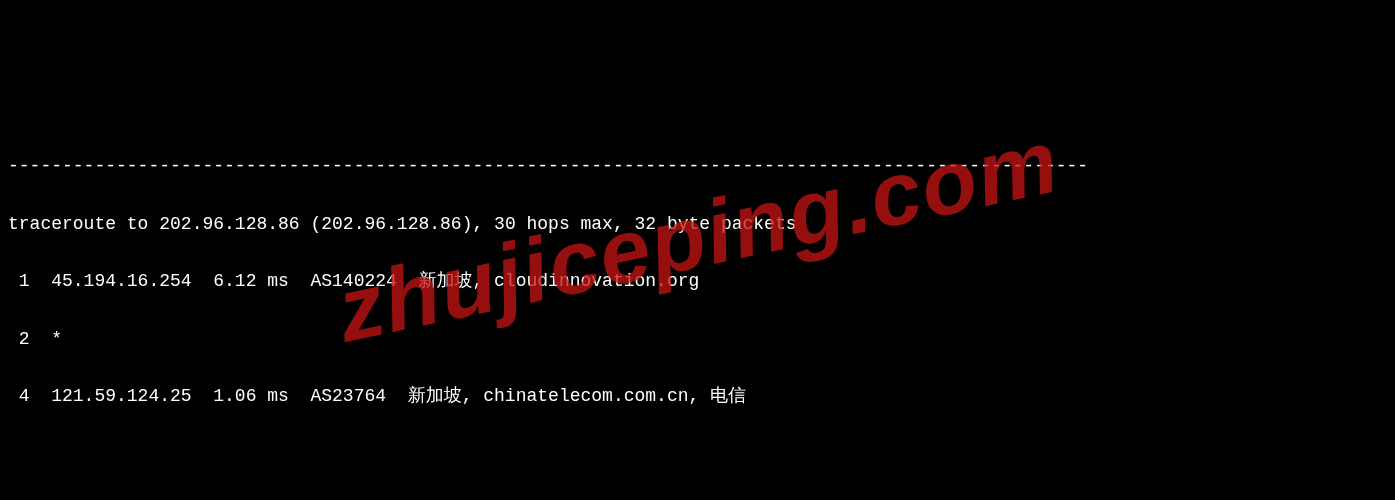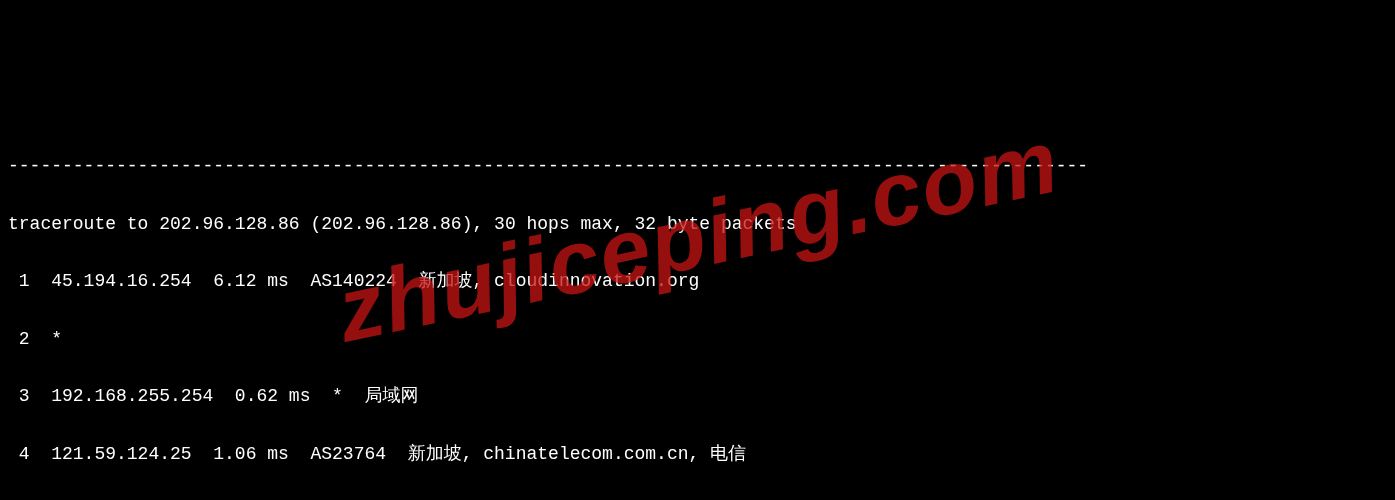--- a/index.html
+++ b/index.html
@@ -49,21 +49,20 @@
 </head>
 <body>
 
 
 
 <div class="terminal">
 <div class="divider line">----------------------------------------------------------------------------------------------------</div>
 <div class="line">traceroute to 202.96.128.86 (202.96.128.86), 30 hops max, 32 byte packets</div>
 <div class="line"> 1  45.194.16.254  6.12 ms  AS140224  新加坡, cloudinnovation.org</div>
 <div class="line"> 2  *</div>
-<div class="line"> 3  192.168.255.254  0.62 ms  *  局域网</div>
 <div class="line"> 4  121.59.124.25  1.06 ms  AS23764  新加坡, chinatelecom.com.cn, 电信</div>
 
 
 
 
 
 
 
 
 

